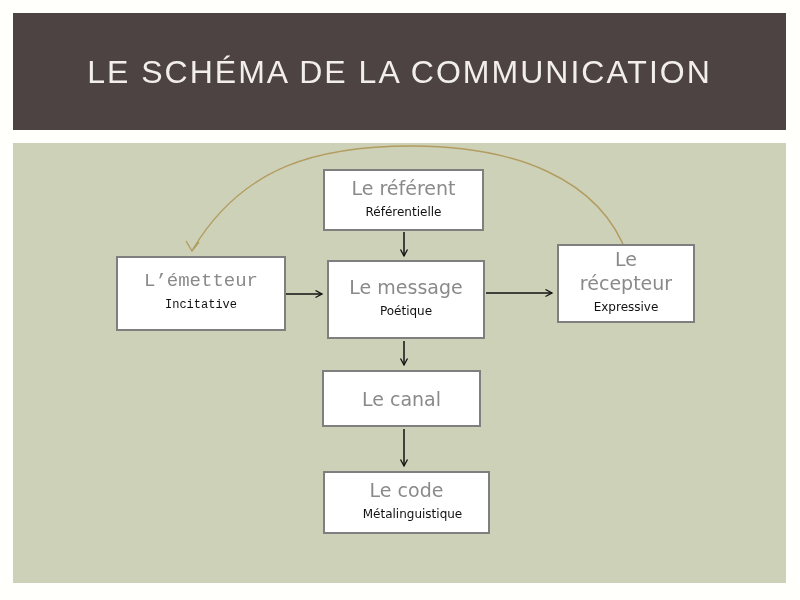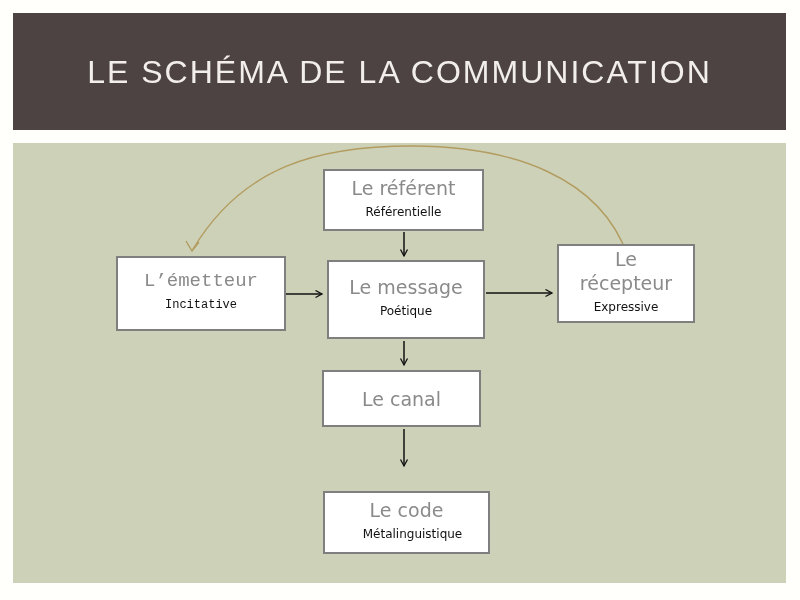--- a/index.html
+++ b/index.html
@@ -51,21 +51,21 @@
   }
   .node .fn {
     color:var(--function-text); font-size:12px; line-height:25px;
   }
 
   .node-referent  { left:323px; top:169px; width:161px; height:62px; }
   .node-emetteur  { left:116px; top:256px; width:170px; height:75px;font-family:Liberation Mono, monospace; }
   .node-message   { left:327px; top:260px; width:158px; height:79px; }
   .node-recepteur { left:557px; top:244px; width:138px; height:79px; padding:0 13px;text-align:center; }
   .node-canal     { left:322px; top:370px; width:159px; height:57px; }
-  .node-code      { left:323px; top:471px; width:167px; height:63px;margin-top:20px; }
+  .node-code      { left:323px; top:471px; width:167px; height:63px; }
   .node-code .fn  { word-break:break-all;padding-left:12px; }
 
   svg.connectors {
     position:absolute; left:0; top:0; width:800px; height:600px;
     pointer-events:none;
   }
   .arrow-line { stroke:var(--arrow); stroke-width:1.5; fill:none; }
   .arrow-head-shape { stroke:var(--arrow); stroke-width:1.3; fill:none; }
   .arc-line { stroke:var(--arc); stroke-width:1.4; fill:none; }
   .arc-head { stroke:var(--arc); stroke-width:1.4; fill:none; }

